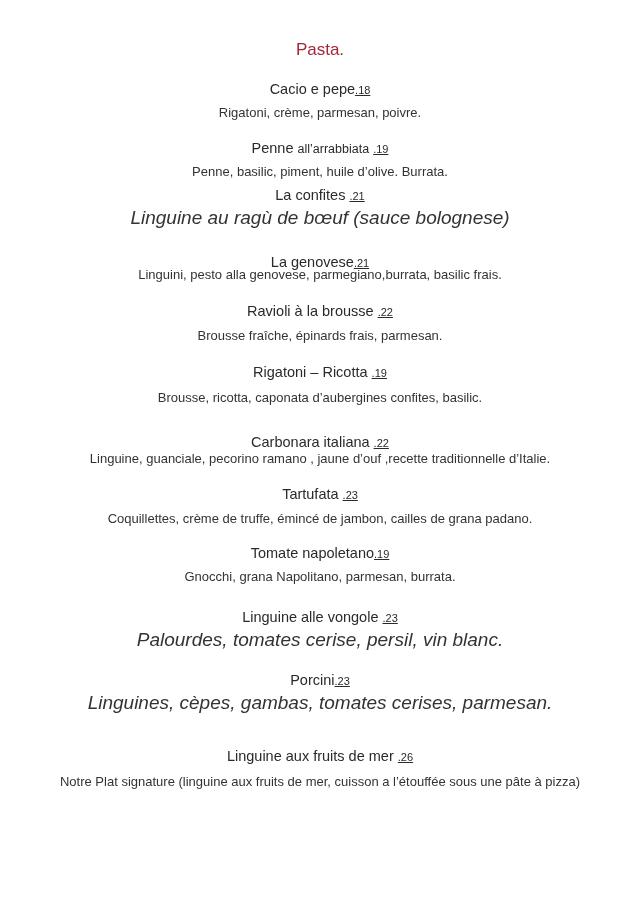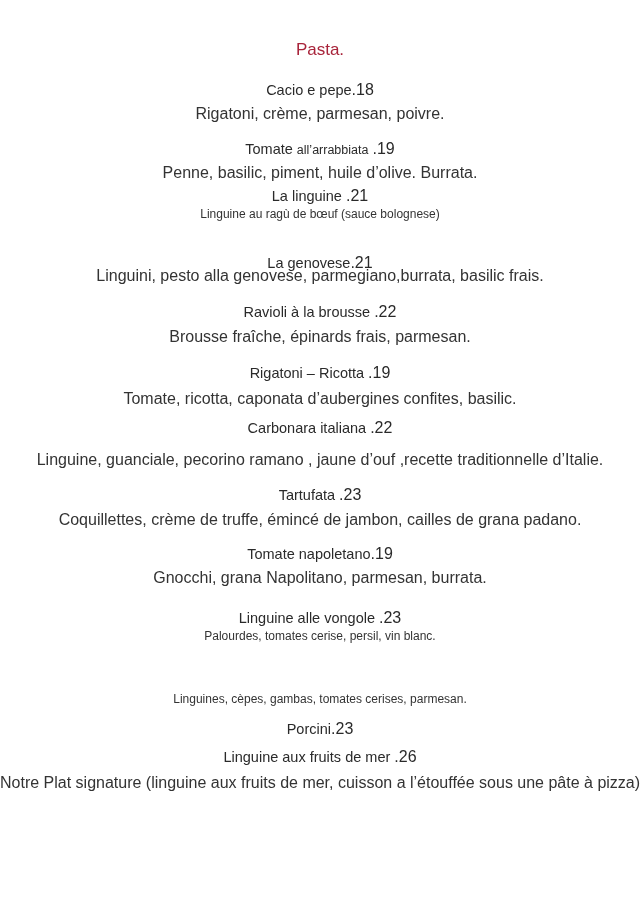--- a/index.html
+++ b/index.html
@@ -1,58 +1,58 @@
 <!DOCTYPE html>
 <html><head>
 <meta charset="utf-8">
 <style>
   html, body { margin:0; padding:0; background:#ffffff; }
   body { width:640px; height:905px; position:relative; overflow:hidden;
          font-family:"Liberation Sans", "DejaVu Sans", sans-serif; color:#2b2b2b; }
   .line { position:absolute; left:0; width:640px; text-align:center; white-space:nowrap; }
   .title { color:#a8243a; font-size:17px; }
   .name { font-size:14.5px; color:#2a2a2a; }
-  .price { font-size:16px; }
-  .desc { font-size:16px; color:#333; }
-  .desc.big { font-size:12px; }
+  .price { font-size:11px;text-decoration:underline; }
+  .desc { font-size:13px; color:#333; }
+  .desc.big { font-size:19px;font-style:italic; }
 </style>
 </head>
 <body>
 
 <div>
   <div class="line title" style="top:40px;">Pasta.</div>
 
   <div class="line name" style="top:81px;"><span>Cacio e pepe</span><span class="price">.18</span></div>
   <div class="line desc" style="top:105px;">Rigatoni, crème, parmesan, poivre.</div>
 
-  <div class="line name" style="top:140px;"><span>Tomate</span> <span style="font-size:12.5px;">all’arrabbiata</span> <span class="price">.19</span></div>
+  <div class="line name" style="top:140px;"><span>Penne</span> <span style="font-size:12.5px;">all’arrabbiata</span> <span class="price">.19</span></div>
   <div class="line desc" style="top:164px;">Penne, basilic, piment, huile d’olive. Burrata.</div>
 
-  <div class="line name" style="top:187px;"><span>La linguine</span> <span class="price">.21</span></div>
+  <div class="line name" style="top:187px;"><span>La confites</span> <span class="price">.21</span></div>
   <div class="line desc big" style="top:207px;">Linguine au ragù de bœuf (sauce bolognese)</div>
 
   <div class="line name" style="top:254px;"><span>La genovese</span><span class="price">.21</span></div>
   <div class="line desc" style="top:267px;">Linguini, pesto alla genovese, parmegiano,burrata, basilic frais.</div>
 
   <div class="line name" style="top:303px;"><span>Ravioli à la brousse</span> <span class="price">.22</span></div>
   <div class="line desc" style="top:328px;">Brousse fraîche, épinards frais, parmesan.</div>
 
   <div class="line name" style="top:364px;"><span>Rigatoni – Ricotta</span> <span class="price">.19</span></div>
-  <div class="line desc" style="top:390px;">Tomate, ricotta, caponata d’aubergines confites, basilic.</div>
+  <div class="line desc" style="top:390px;">Brousse, ricotta, caponata d’aubergines confites, basilic.</div>
 
-  <div class="line name" style="top:419px;"><span>Carbonara italiana</span> <span class="price">.22</span></div>
+  <div class="line name" style="top:434px;"><span>Carbonara italiana</span> <span class="price">.22</span></div>
   <div class="line desc" style="top:451px;">Linguine, guanciale, pecorino ramano , jaune d’ouf ,recette traditionnelle d’Italie.</div>
 
   <div class="line name" style="top:486px;"><span>Tartufata</span> <span class="price">.23</span></div>
   <div class="line desc" style="top:511px;">Coquillettes, crème de truffe, émincé de jambon, cailles de grana padano.</div>
 
   <div class="line name" style="top:545px;"><span>Tomate napoletano</span><span class="price">.19</span></div>
   <div class="line desc" style="top:569px;">Gnocchi, grana Napolitano, parmesan, burrata.</div>
 
   <div class="line name" style="top:609px;"><span>Linguine alle vongole</span> <span class="price">.23</span></div>
   <div class="line desc big" style="top:629px;">Palourdes, tomates cerise, persil, vin blanc.</div>
 
-  <div class="line name" style="top:672px;margin-top:48px;"><span>Porcini</span><span class="price">.23</span></div>
+  <div class="line name" style="top:672px;"><span>Porcini</span><span class="price">.23</span></div>
   <div class="line desc big" style="top:692px;">Linguines, cèpes, gambas, tomates cerises, parmesan.</div>
 
   <div class="line name" style="top:748px;"><span>Linguine aux fruits de mer</span> <span class="price">.26</span></div>
   <div class="line desc" style="top:774px;">Notre Plat signature (linguine aux fruits de mer, cuisson a l’étouffée sous une pâte à pizza)</div>
 </div>
 
 </body></html>

